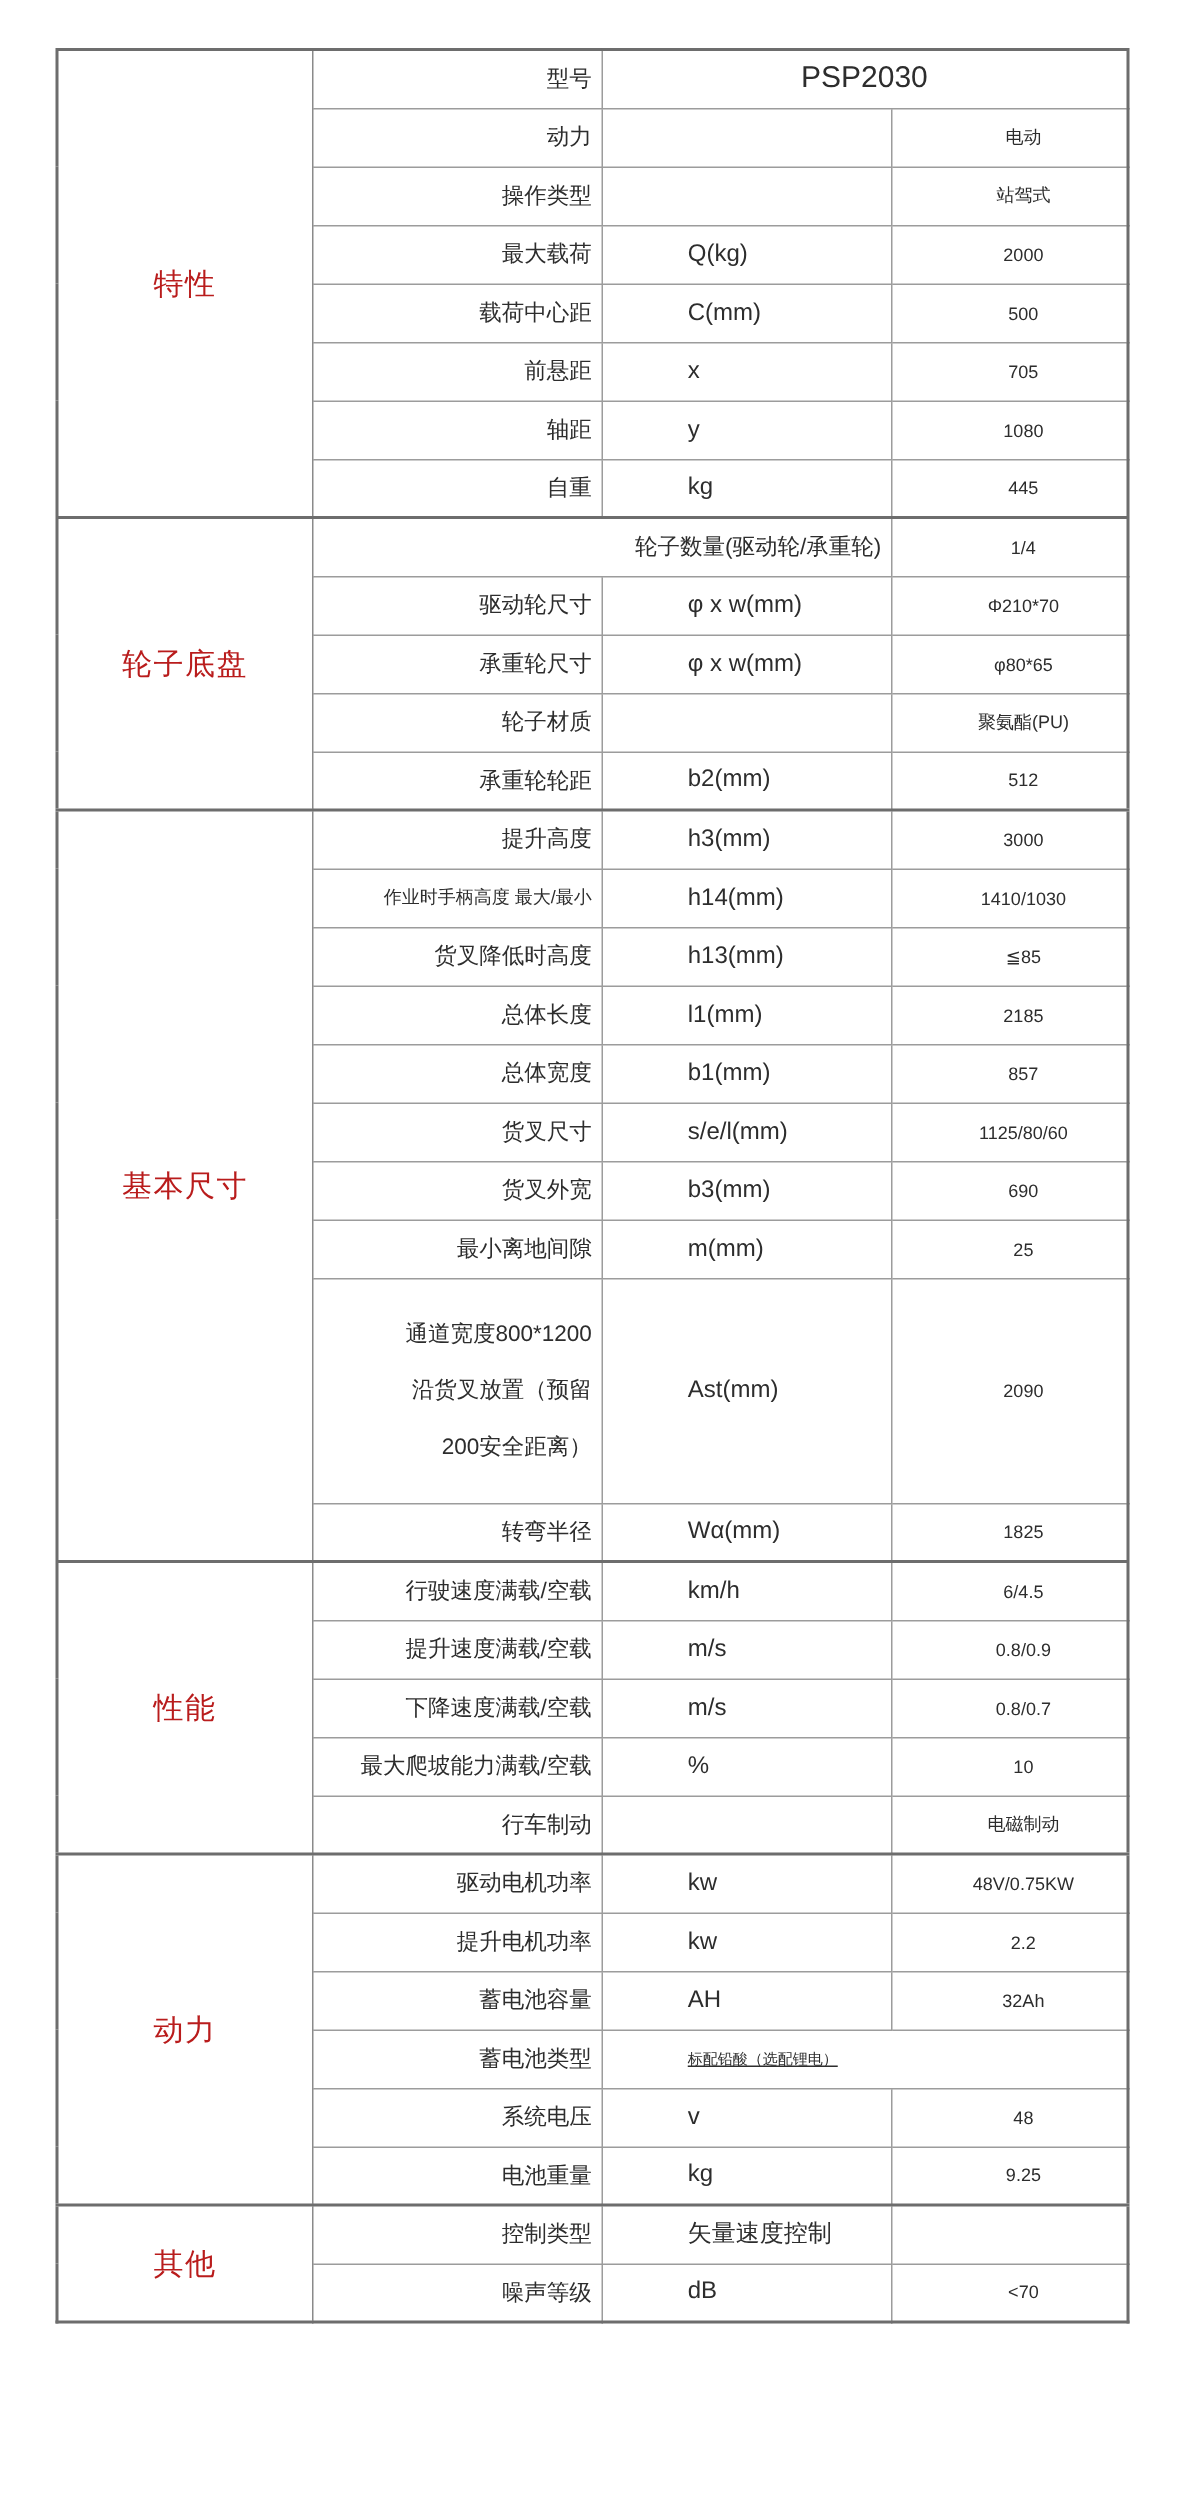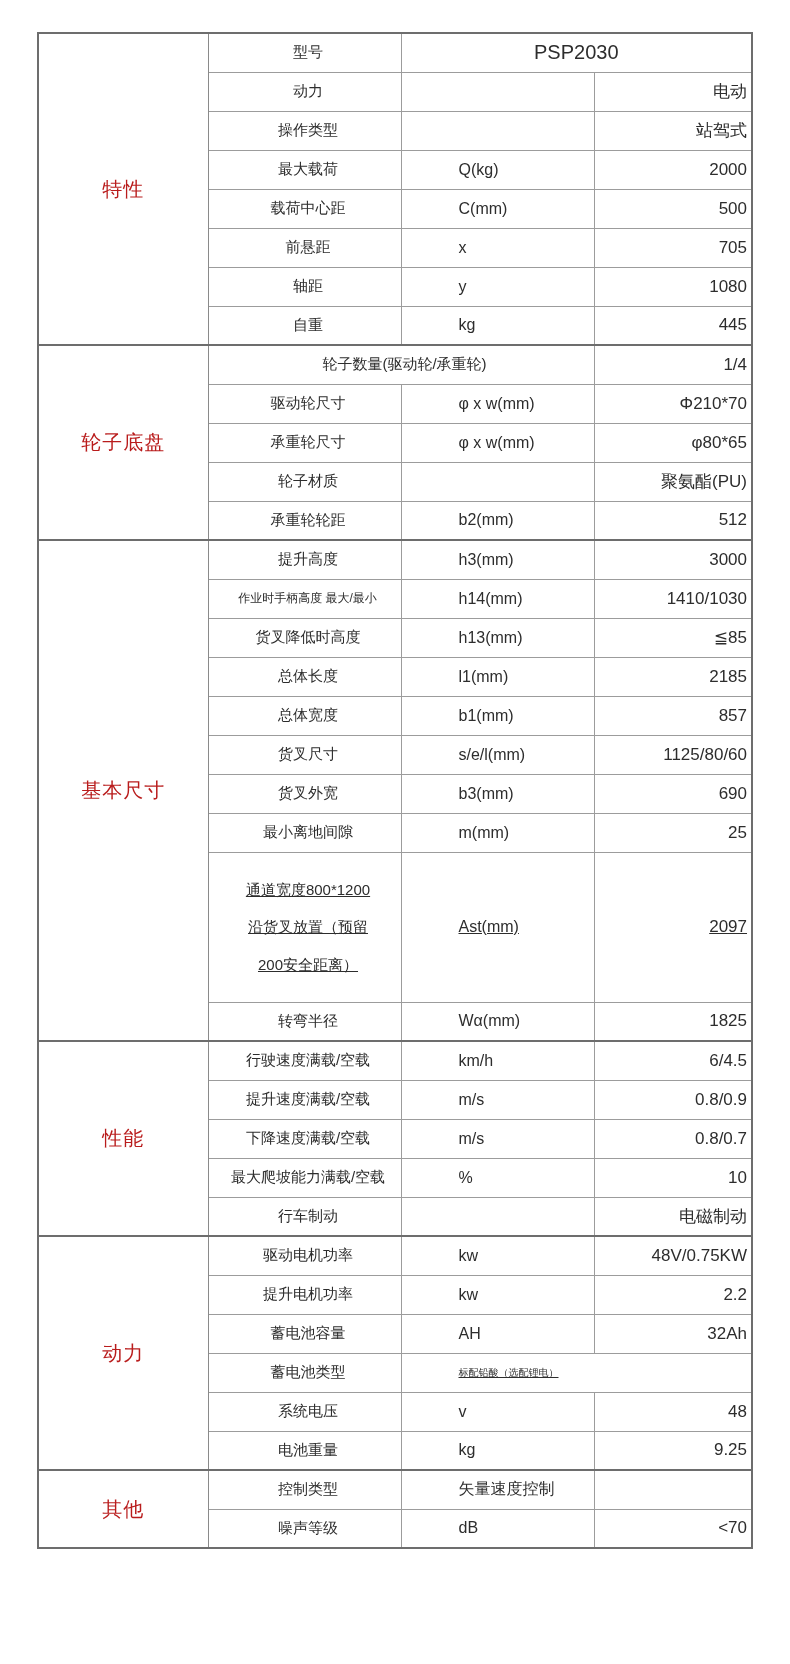--- a/index.html
+++ b/index.html
@@ -6,30 +6,30 @@
   body{font-family:"Liberation Sans","DejaVu Sans",sans-serif;color:#2d2d2d;}
   .page{position:relative;width:790px;height:1664px;background:#ffffff;overflow:hidden;}
   table.spec{
     position:absolute;left:37px;top:32px;
     width:714px;table-layout:fixed;border-collapse:collapse;
     border:2px solid #6d6d6d;
   }
   tbody.section{border-top:2px solid #6d6d6d;}
   td{border:1px solid #9c9c9c;vertical-align:middle;overflow:hidden;}
   tr{height:39px;}
-  tr.tall{height:150px;text-decoration:underline;}
+  tr.tall{height:150px;}
   td.cat{
     text-align:center;font-size:20px;letter-spacing:1px;color:#b91c1c;
     border-right:1px solid #8a8a8a;
   }
-  td.param{font-size:15px;padding:0 6px 0 13px;text-align:center;}
+  td.param{font-size:15px;padding:0 6px 0 13px;text-align:right;}
   td.param.small{font-size:12px;padding-left:12px;}
   td.param.pre{white-space:pre-line;line-height:2.5;}
   td.sym{font-size:16px;padding:0 4px 0 57px;text-align:left;margin-left:46px;}
-  td.val{font-size:17px;padding:0 4px 0 23px;text-align:right;margin-left:16px;}
+  td.val{font-size:12px;padding:0 4px 0 23px;text-align:center;margin-left:16px;}
   td.merged-center{font-size:20px;text-align:center;padding:0;}
   td.merged-left{font-size:10px;text-align:left;padding:0 0 0 57px;text-decoration:underline;}
 </style>
 </head>
 <body>
 
 <div class="page">
   <table class="spec">
     <colgroup>
       <col style="width:170px">
@@ -149,21 +149,21 @@
       <tr>
         <td class="param">最小离地间隙</td>
         <td class="sym">m(mm)</td>
         <td class="val">25</td>
       </tr>
       <tr class="tall">
         <td class="param pre">通道宽度800*1200
 沿货叉放置（预留
 200安全距离）</td>
         <td class="sym">Ast(mm)</td>
-        <td class="val">2097</td>
+        <td class="val">2090</td>
       </tr>
       <tr>
         <td class="param">转弯半径</td>
         <td class="sym">Wα(mm)</td>
         <td class="val">1825</td>
       </tr>
     </tbody>
 
     <tbody class="section">
       <tr>

